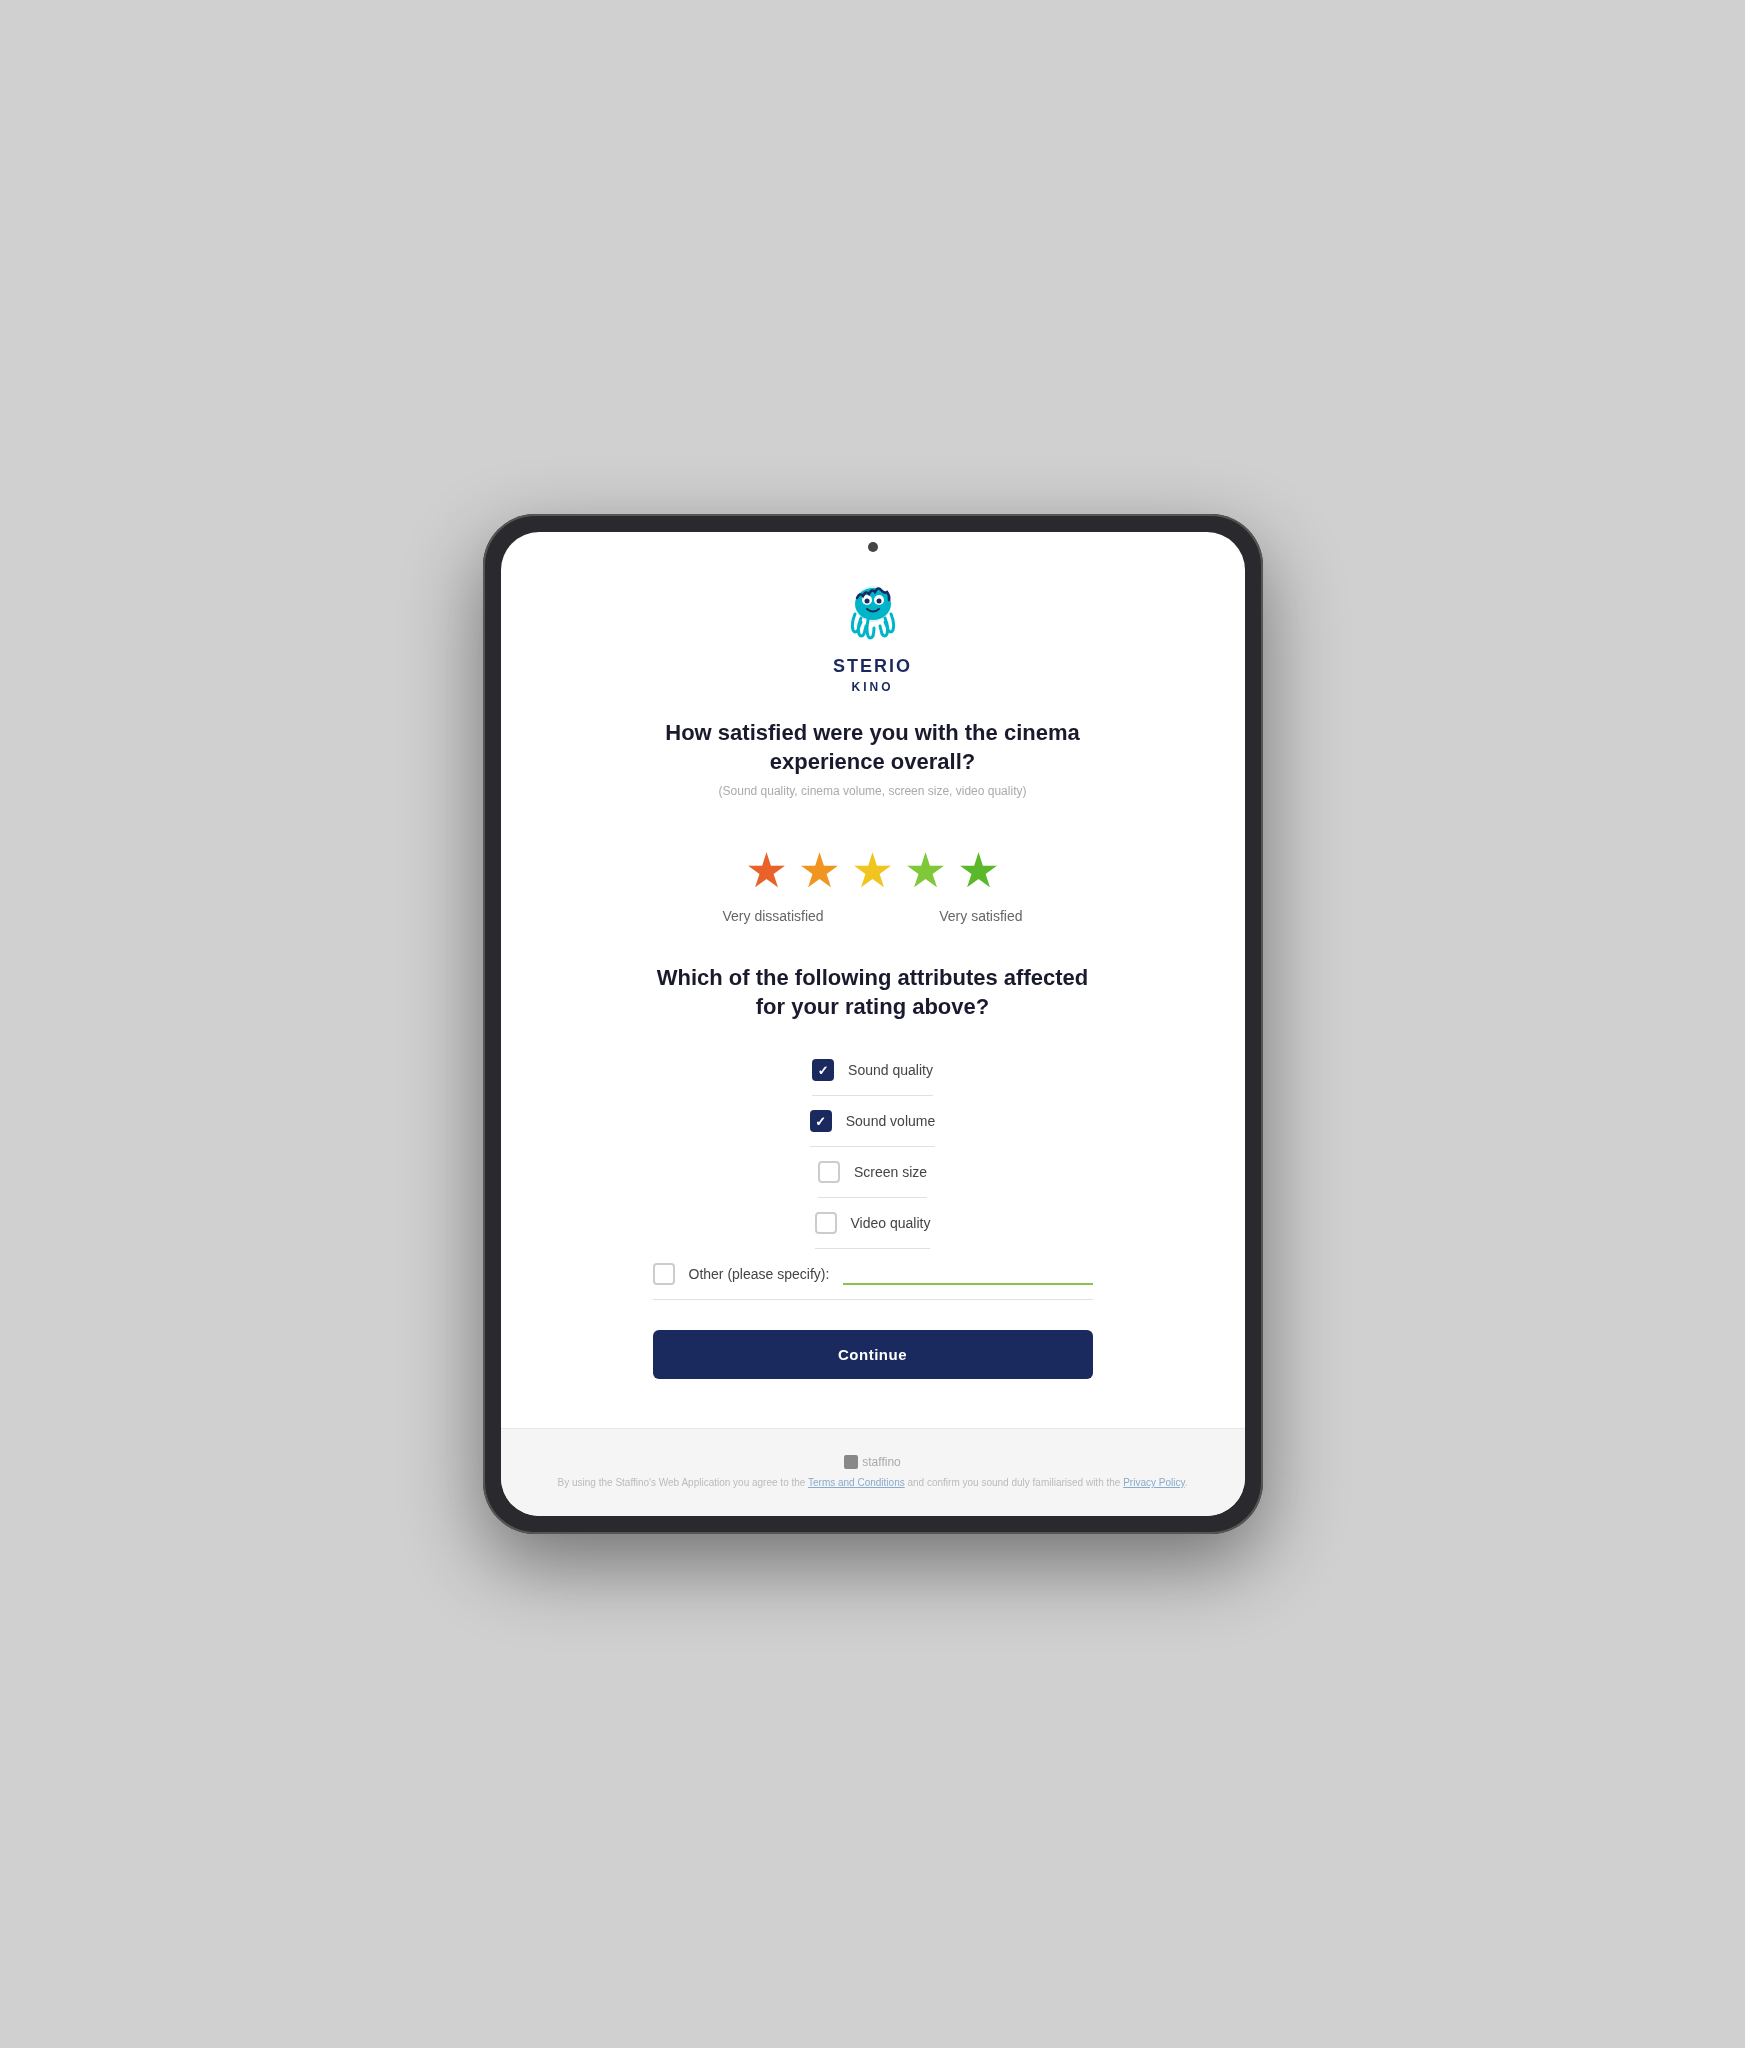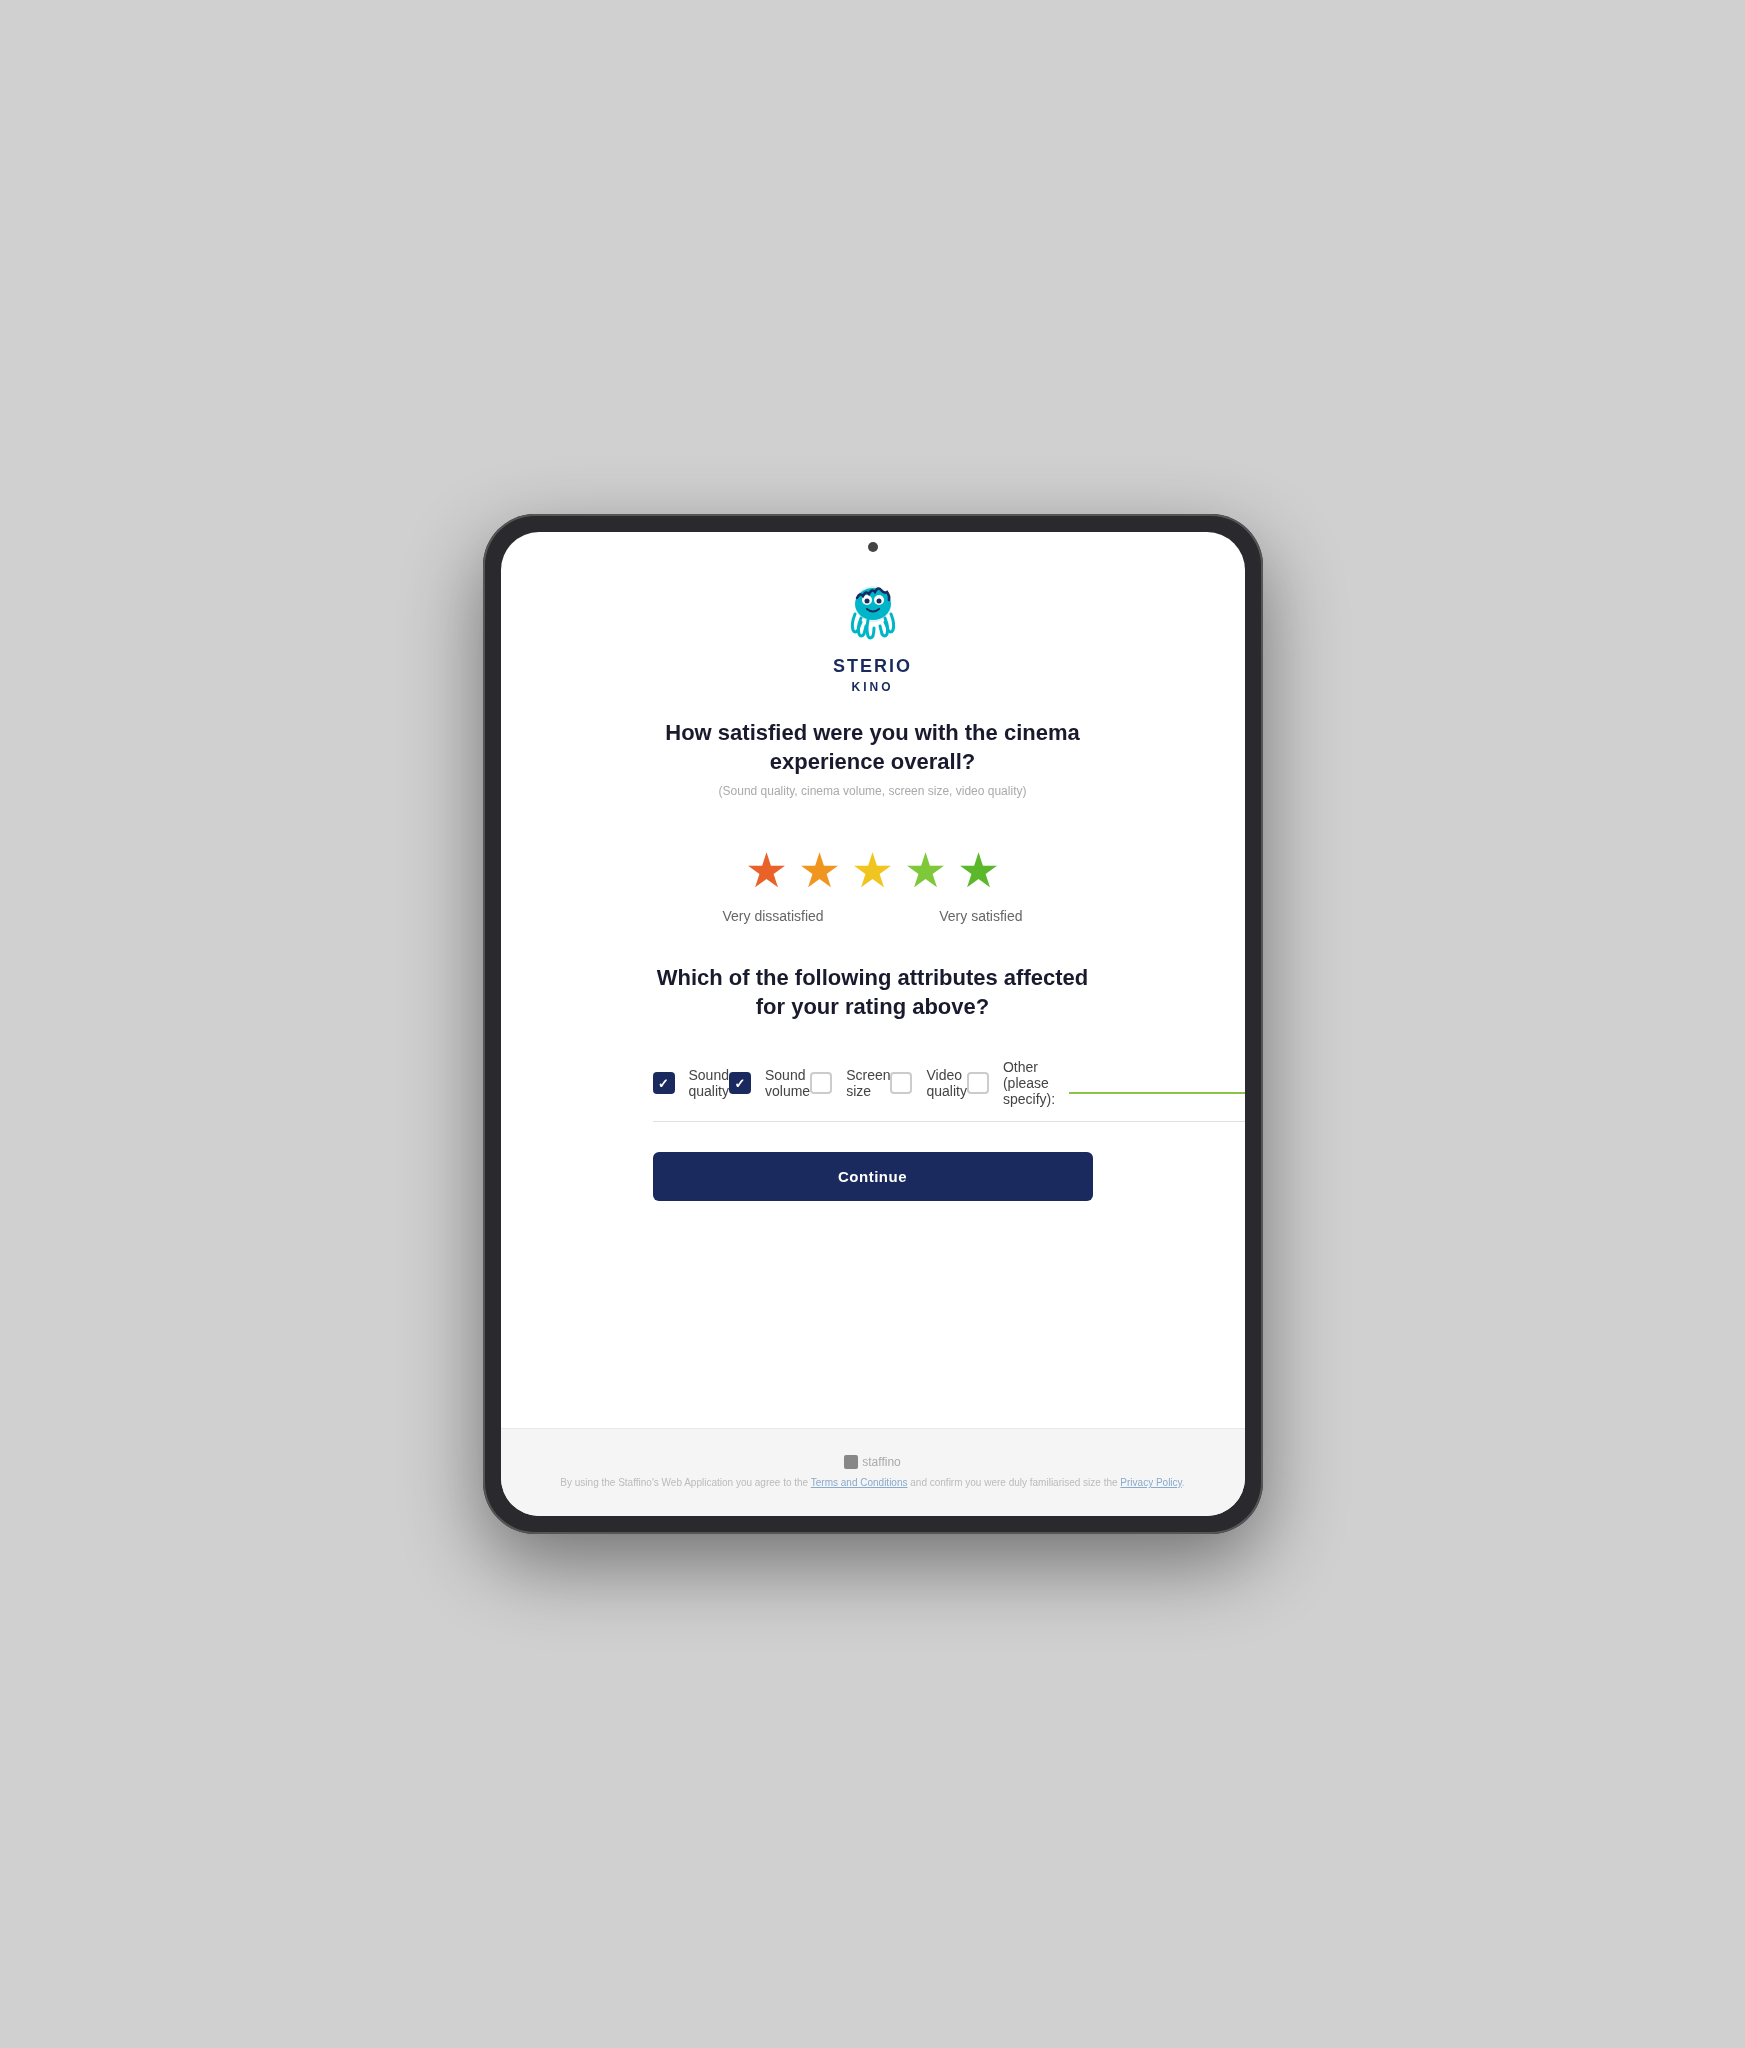--- a/index.html
+++ b/index.html
@@ -131,22 +131,23 @@
       font-weight: 800;
       color: #1a1a2e;
       text-align: center;
       line-height: 1.3;
       margin-bottom: 24px;
     }
 
     .checkbox-list {
       width: 100%;
       display: flex;
-      flex-direction: row;
+      flex-direction: column;
       gap: 0;
+      align-items: center;
     }
 
     .checkbox-item {
       display: flex;
       align-items: center;
       gap: 14px;
       padding: 14px 0;
       border-bottom: 1px solid #e0e0e0;
       cursor: pointer;
     }
@@ -353,19 +354,19 @@
         </div>
 
       </div>
 
       <div class="footer">
         <div class="footer-logo">
           <span class="staffino-icon"></span>
           <span>staffino</span>
         </div>
         <div class="footer-text">
-          <span>By using the Staffino's Web Application you agree to the </span><a class="footer-link">Terms and Conditions</a><span> and confirm you were duly familiarised size the </span><a class="footer-link">Privacy Policy</a><span>.</span>
+          <span>By using the Staffino's Web Application you agree to the </span><a class="footer-link">Terms and Conditions</a><span> and confirm you sound duly familiarised with the </span><a class="footer-link">Privacy Policy</a><span>.</span>
         </div>
       </div>
 
     </div>
   </div>
 </div>
 
 </body></html>

